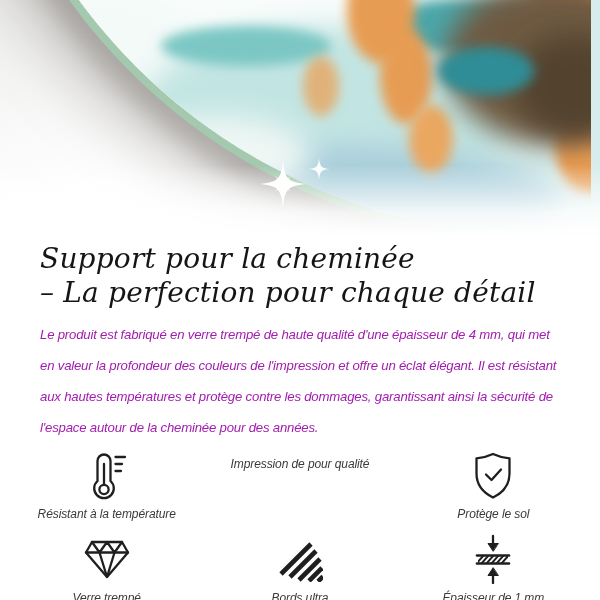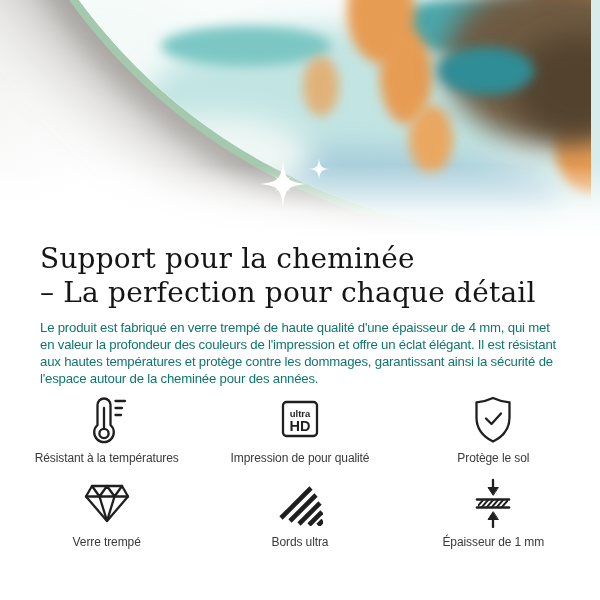--- a/index.html
+++ b/index.html
@@ -1,18 +1,18 @@
 <!DOCTYPE html>
 <html><head>
 <meta charset="utf-8">
 <style>
   * { margin:0; padding:0; box-sizing:border-box; }
   html,body { width:600px; height:600px; overflow:hidden; background:#fff;
               font-family:"Liberation Sans", sans-serif; }
-  .page { width:600px; height:600px; position:relative; background:#fff; }
+  .page { width:600px; height:600px; position:relative; background:#fff;font-style:italic; }
 
   
   .photo { position:relative; width:600px; height:236px; overflow:hidden;
            background:linear-gradient(160deg,#efefee 0%,#ffffff 48%); }
   .glass-circle {
     position:absolute; left:-40px; top:-920px; width:1162px; height:1162px;
     border-radius:50%; border:8px solid #a4c9ae; overflow:hidden; background:#d8edeb;
     box-shadow: inset 0 0 0 3px rgba(255,255,255,0.55),
                 -14px 12px 22px rgba(108,104,97,0.35),
                 -34px 28px 58px rgba(120,116,108,0.35);
@@ -22,22 +22,22 @@
           background:linear-gradient(to bottom, rgba(255,255,255,0) 0%,
                      rgba(255,255,255,0) 70%, rgba(255,255,255,0.85) 90%, #ffffff 100%); }
   .sparkle { position:absolute; pointer-events:none; }
   .sparkle.main { left:252px; top:153px; }
   .sparkle.small { left:306px; top:156px; }
 
   
   .content { padding:6px 34px 0 40px; }
   .title { font-family:"DejaVu Serif","Liberation Serif",serif; font-weight:400;
            font-size:28px; line-height:34px; color:#151515; letter-spacing:0.2px; }
-  .body-text { margin-top:9px; max-width:548px; font-size:13.2px; line-height:17px;
-               color:#0f766e; letter-spacing:-0.2px; }
+  .body-text { margin-top:9px; max-width:548px; font-size:13.2px; line-height:31px;
+               color:#a21caf; letter-spacing:-0.2px; }
 
   
   .features { margin-top:7px; padding:0 10px; display:grid;
               grid-template-columns:repeat(3,1fr); row-gap:13px; }
   .feature { display:flex; flex-direction:column; align-items:center; }
   .icon-wrap { height:50px; display:flex; align-items:center; justify-content:center; }
   .feature-label { margin-top:7px; font-size:12px; color:#3a3a3a; letter-spacing:-0.1px;
                    text-align:center; }
   .ico { stroke:#1f1f1f; fill:none; stroke-width:2.3; stroke-linecap:round;
          stroke-linejoin:round; }
@@ -106,31 +106,24 @@
       <div class="icon-wrap">
         <svg width="46" height="50" viewBox="0 0 46 50" class="ico">
           <path d="M13.5 11 a6.5 6.5 0 0 1 13 0 v20 a9.8 9.8 0 1 1 -13 0 Z"></path>
           <circle cx="20" cy="39.5" r="4.6"></circle>
           <line x1="20" y1="34.5" x2="20" y2="14"></line>
           <line x1="31.5" y1="7" x2="41" y2="7"></line>
           <line x1="31.5" y1="14" x2="38" y2="14"></line>
           <line x1="31.5" y1="21" x2="37" y2="21"></line>
         </svg>
       </div>
-      <div class="feature-label">Résistant à la températures</div>
+      <div class="feature-label">Résistant à la température</div>
     </div>
 
     <div class="feature">
-      <div class="icon-wrap">
-        <svg width="46" height="46" viewBox="0 0 46 46" class="ico">
-          <rect x="6" y="6" width="34" height="34" rx="3.5"></rect>
-          <text x="23" y="20.5" text-anchor="middle" font-size="9.5" font-weight="600" class="ico-text">ultra</text>
-          <text x="23" y="35" text-anchor="middle" font-size="14.5" font-weight="bold" class="ico-text">HD</text>
-        </svg>
-      </div>
       <div class="feature-label">Impression de pour qualité</div>
     </div>
 
     <div class="feature">
       <div class="icon-wrap">
         <svg width="46" height="50" viewBox="0 0 46 50" class="ico">
           <path d="M23 4 C28 6.4 34.5 7.9 39.5 8.3 V23.5 C39.5 35.8 32.5 42.8 23 47.5 C13.5 42.8 6.5 35.8 6.5 23.5 V8.3 C11.5 7.9 18 6.4 23 4 Z"></path>
           <path d="M16 24.5 L21.5 30 L31 19.5"></path>
         </svg>
       </div>

